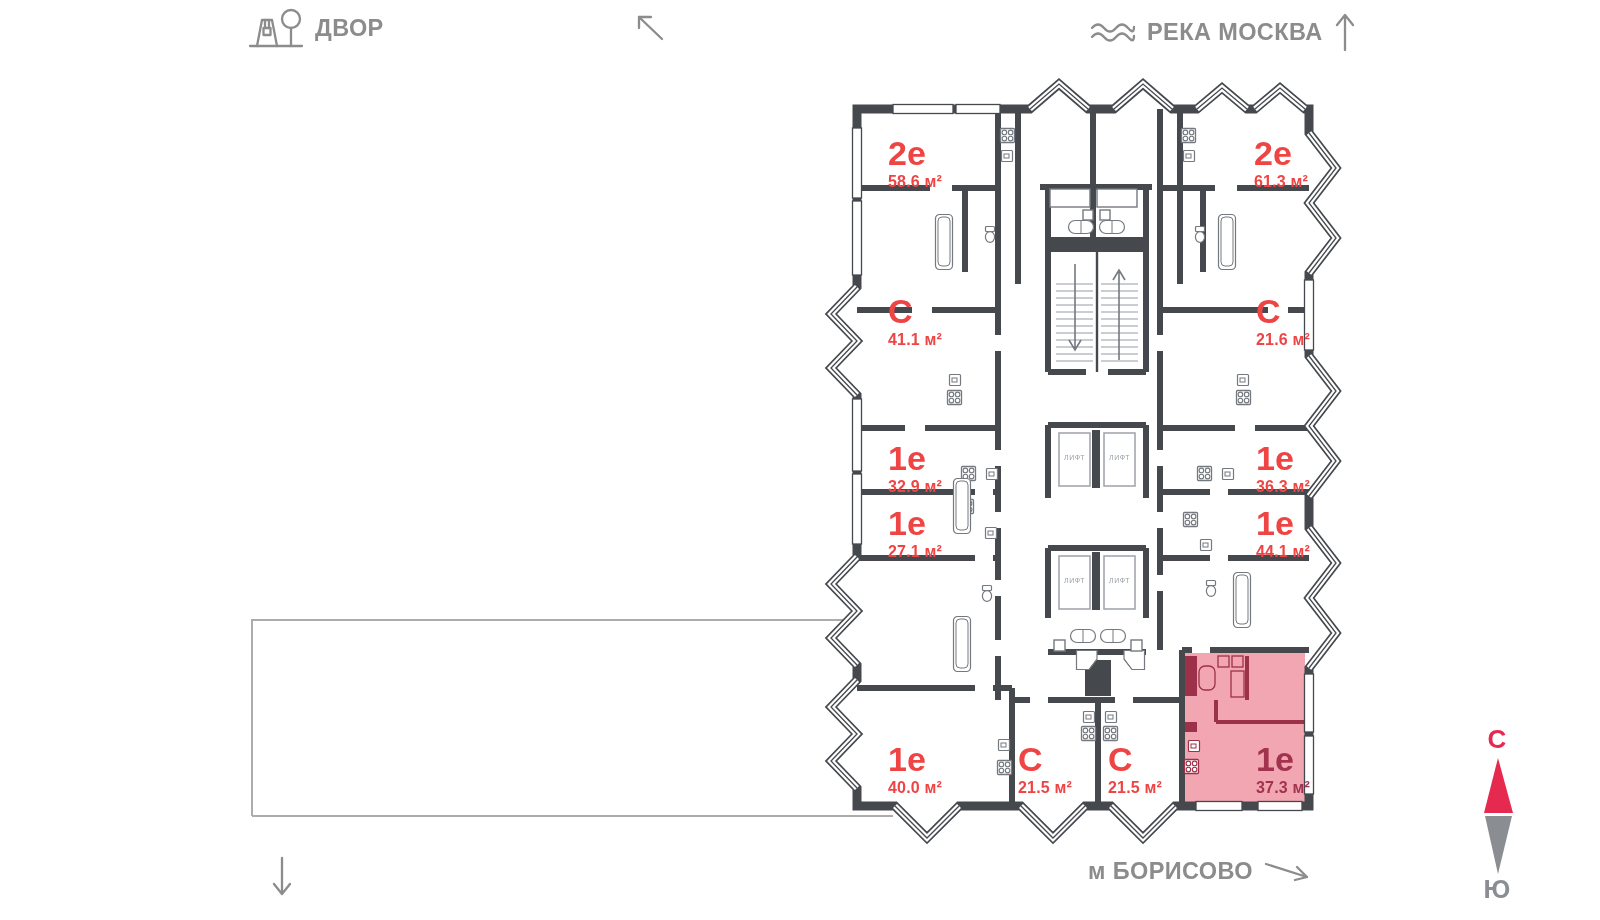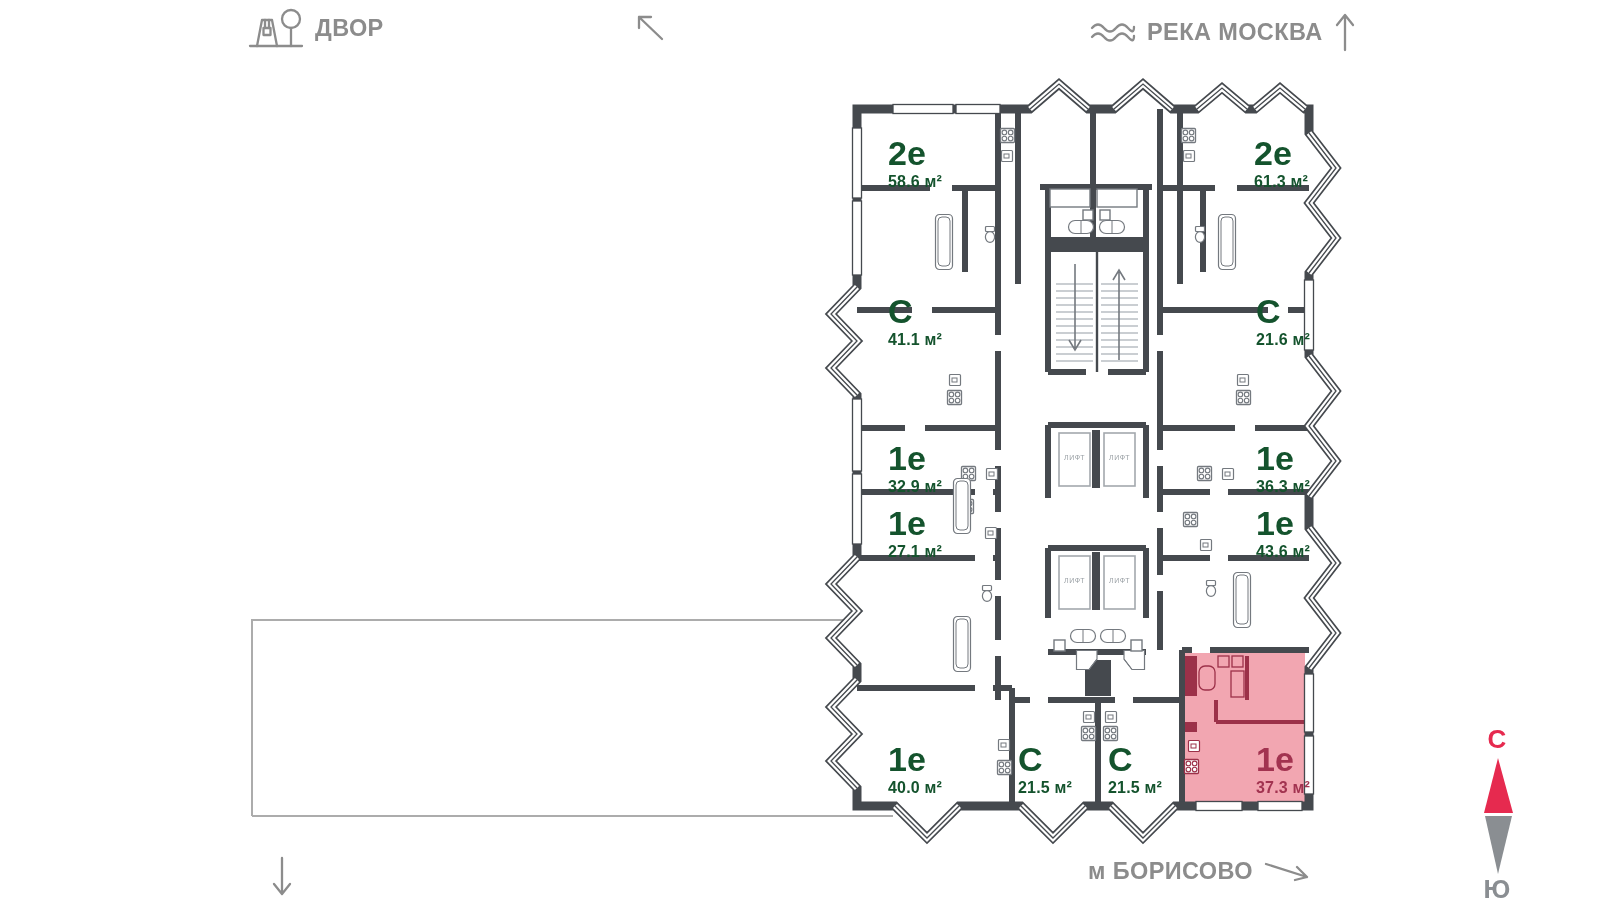--- a/index.html
+++ b/index.html
@@ -7,21 +7,21 @@
     width:1600px;height:920px;position:relative;background:#ffffff;
     font-family:"Liberation Sans", sans-serif;overflow:hidden;
   }
   .abs{position:absolute;}
   
   .navlab{position:absolute;display:flex;align-items:center;gap:11px;
     color:#8c8c8c;font-weight:700;font-size:23.5px;letter-spacing:.4px;white-space:nowrap;}
   .navlab svg{display:block;}
   .ic{stroke:#8c8c8c;stroke-width:2.3;fill:none;stroke-linecap:round;stroke-linejoin:round;}
   
-  .apt-label{position:absolute;color:#14532d;line-height:1;font-weight:700;cursor:pointer;}
+  .apt-label{position:absolute;color:#ef4444;line-height:1;font-weight:700;cursor:pointer;}
   .apt-type{font-size:34px;display:block;}
   .apt-area{font-size:16px;display:block;margin-top:4px;letter-spacing:.2px;}
   .apt-label.hl{color:#a23350;}
   
   .lift{position:absolute;width:31px;text-align:center;font-size:7px;letter-spacing:.5px;
     color:#9aa0a5;font-weight:400;}
   
   .compass-letter{position:absolute;width:36px;text-align:center;font-weight:700;font-size:26px;}
   .compass-n{color:#e62a4f;}
   .compass-s{color:#8a8e92;}
@@ -340,21 +340,21 @@
 <div class="apt-label" style="left:1108px;top:742px;">
   <span class="apt-type">С</span>
   <span class="apt-area">21.5 м²</span>
 </div>
 <div class="apt-label hl" style="left:1256px;top:742px;">
   <span class="apt-type">1е</span>
   <span class="apt-area">37.3 м²</span>
 </div>
 <div class="apt-label" style="left:1256px;top:506px;">
   <span class="apt-type">1е</span>
-  <span class="apt-area">43.6 м²</span>
+  <span class="apt-area">44.1 м²</span>
 </div>
 <div class="apt-label" style="left:1256px;top:441px;">
   <span class="apt-type">1е</span>
   <span class="apt-area">36.3 м²</span>
 </div>
 <div class="apt-label" style="left:1256px;top:294px;">
   <span class="apt-type">С</span>
   <span class="apt-area">21.6 м²</span>
 </div>
 <div class="apt-label" style="left:1254px;top:136px;">

